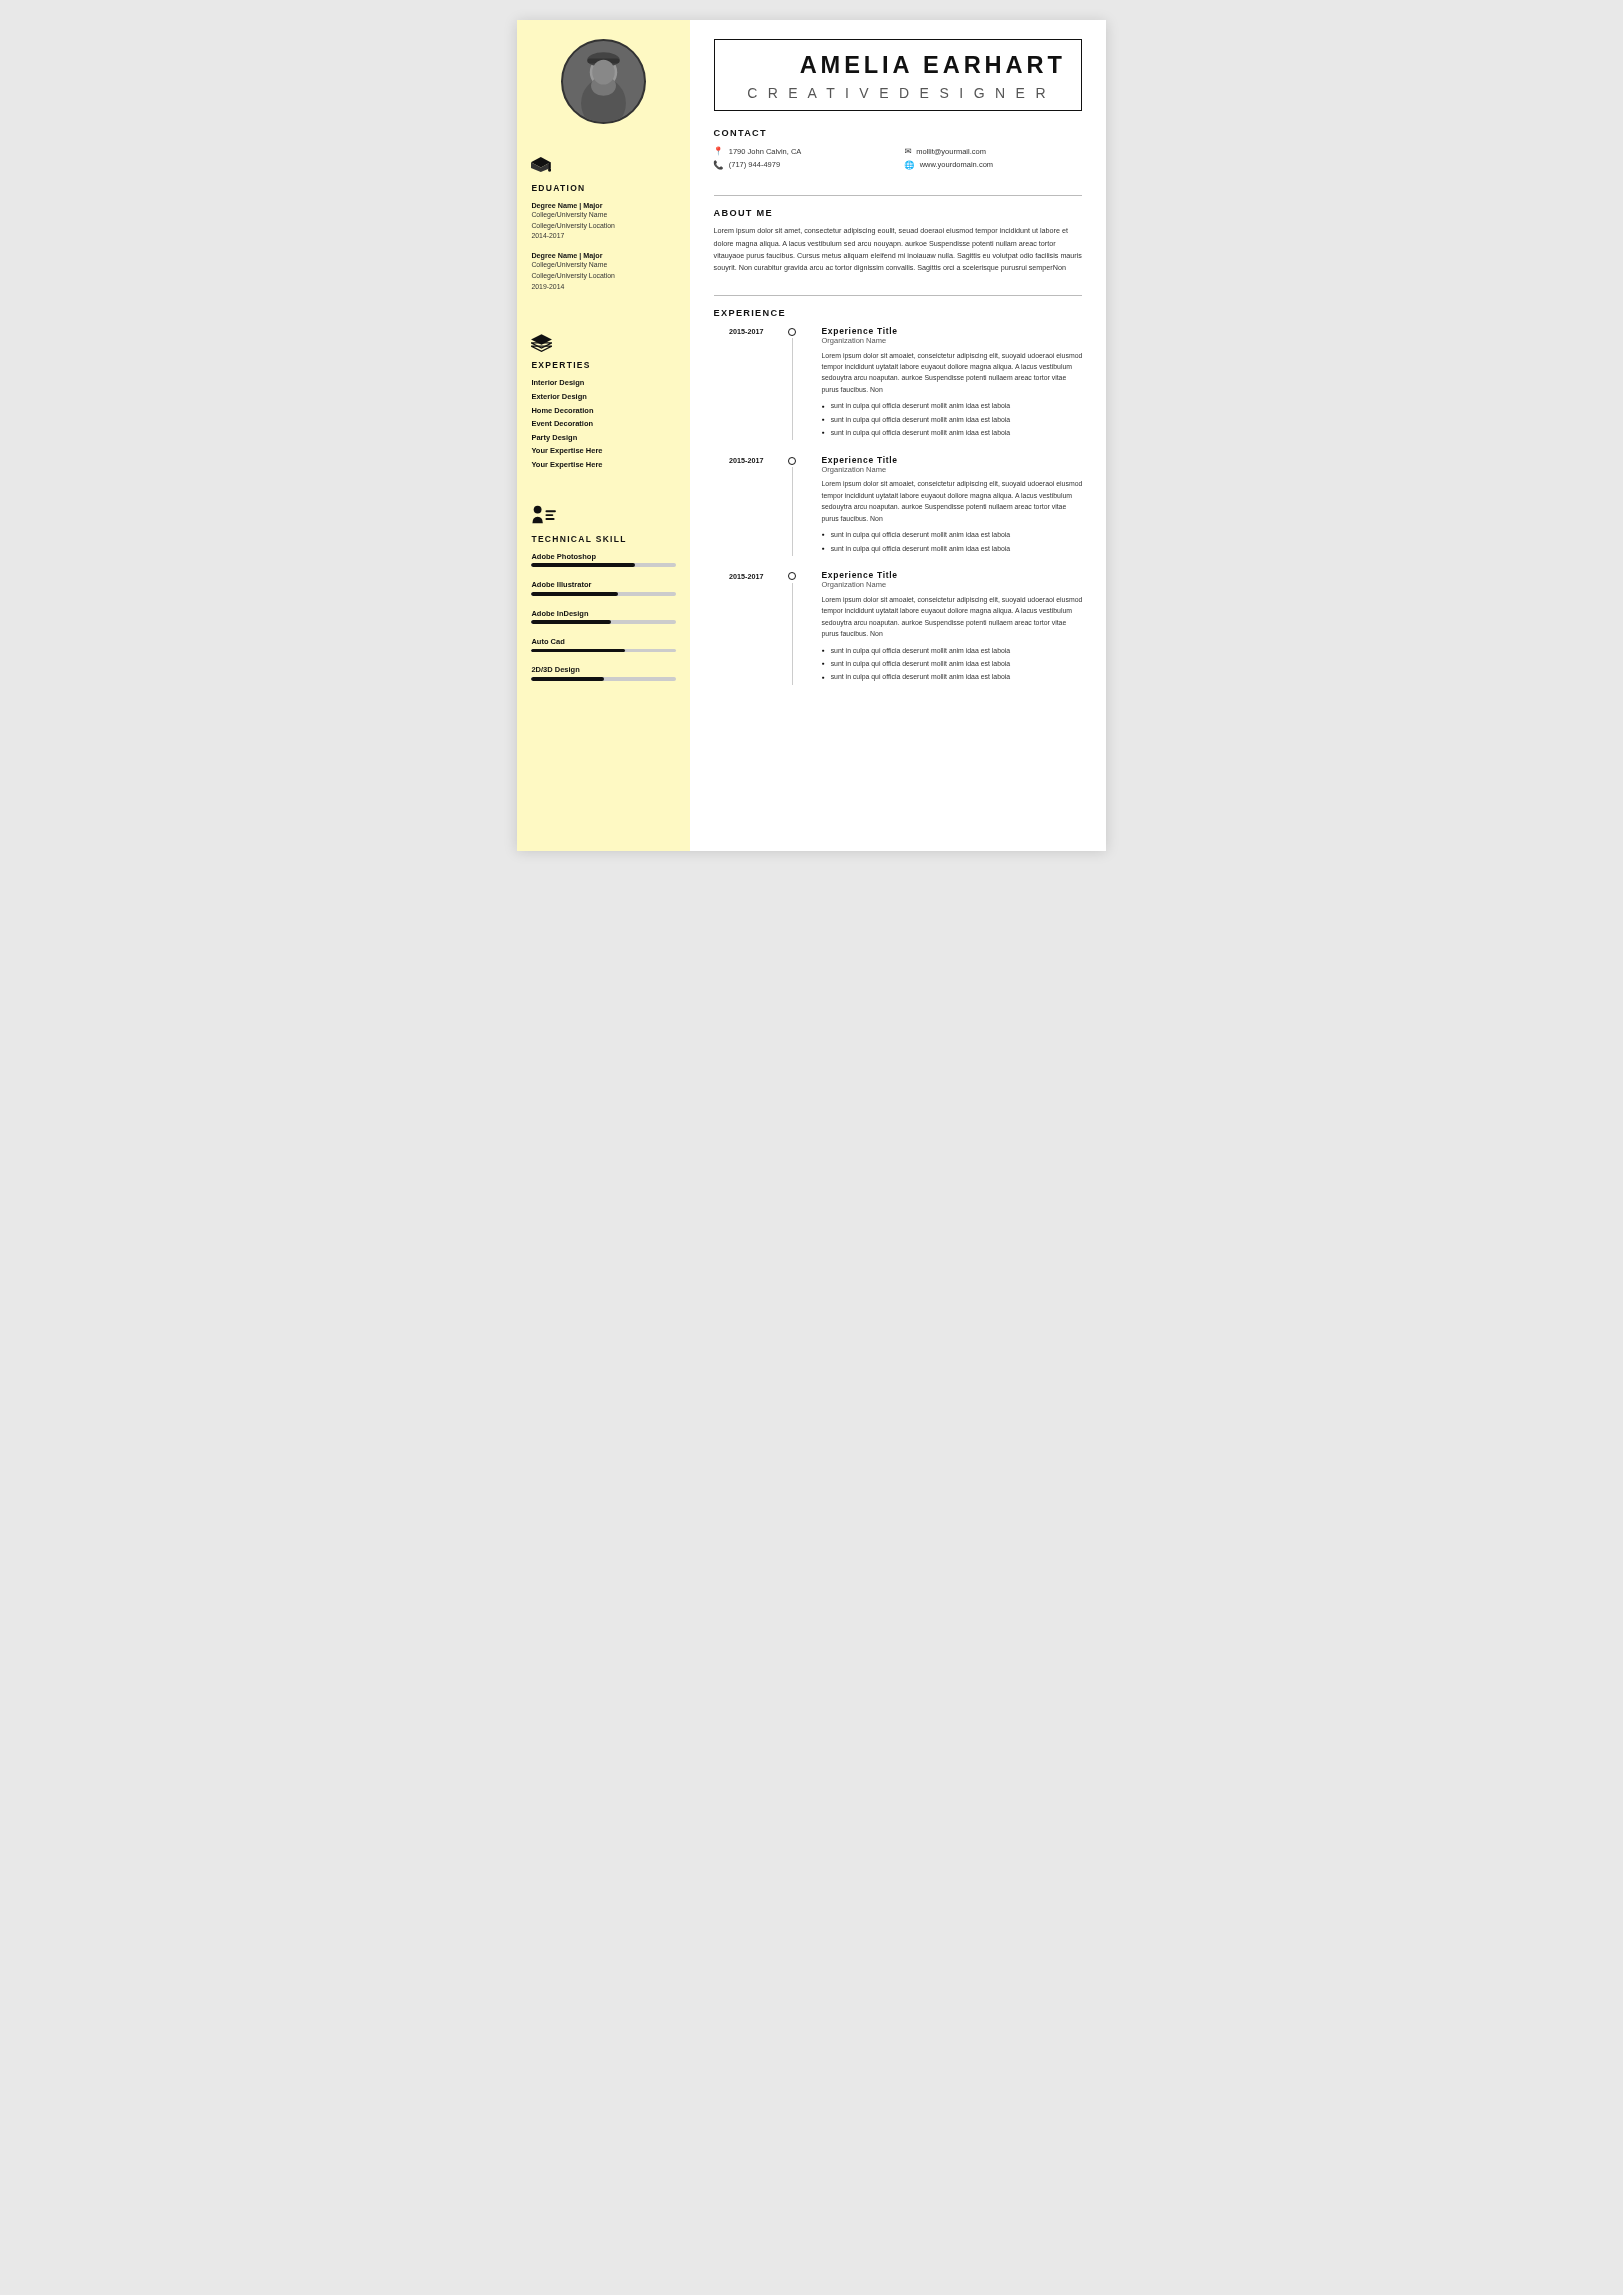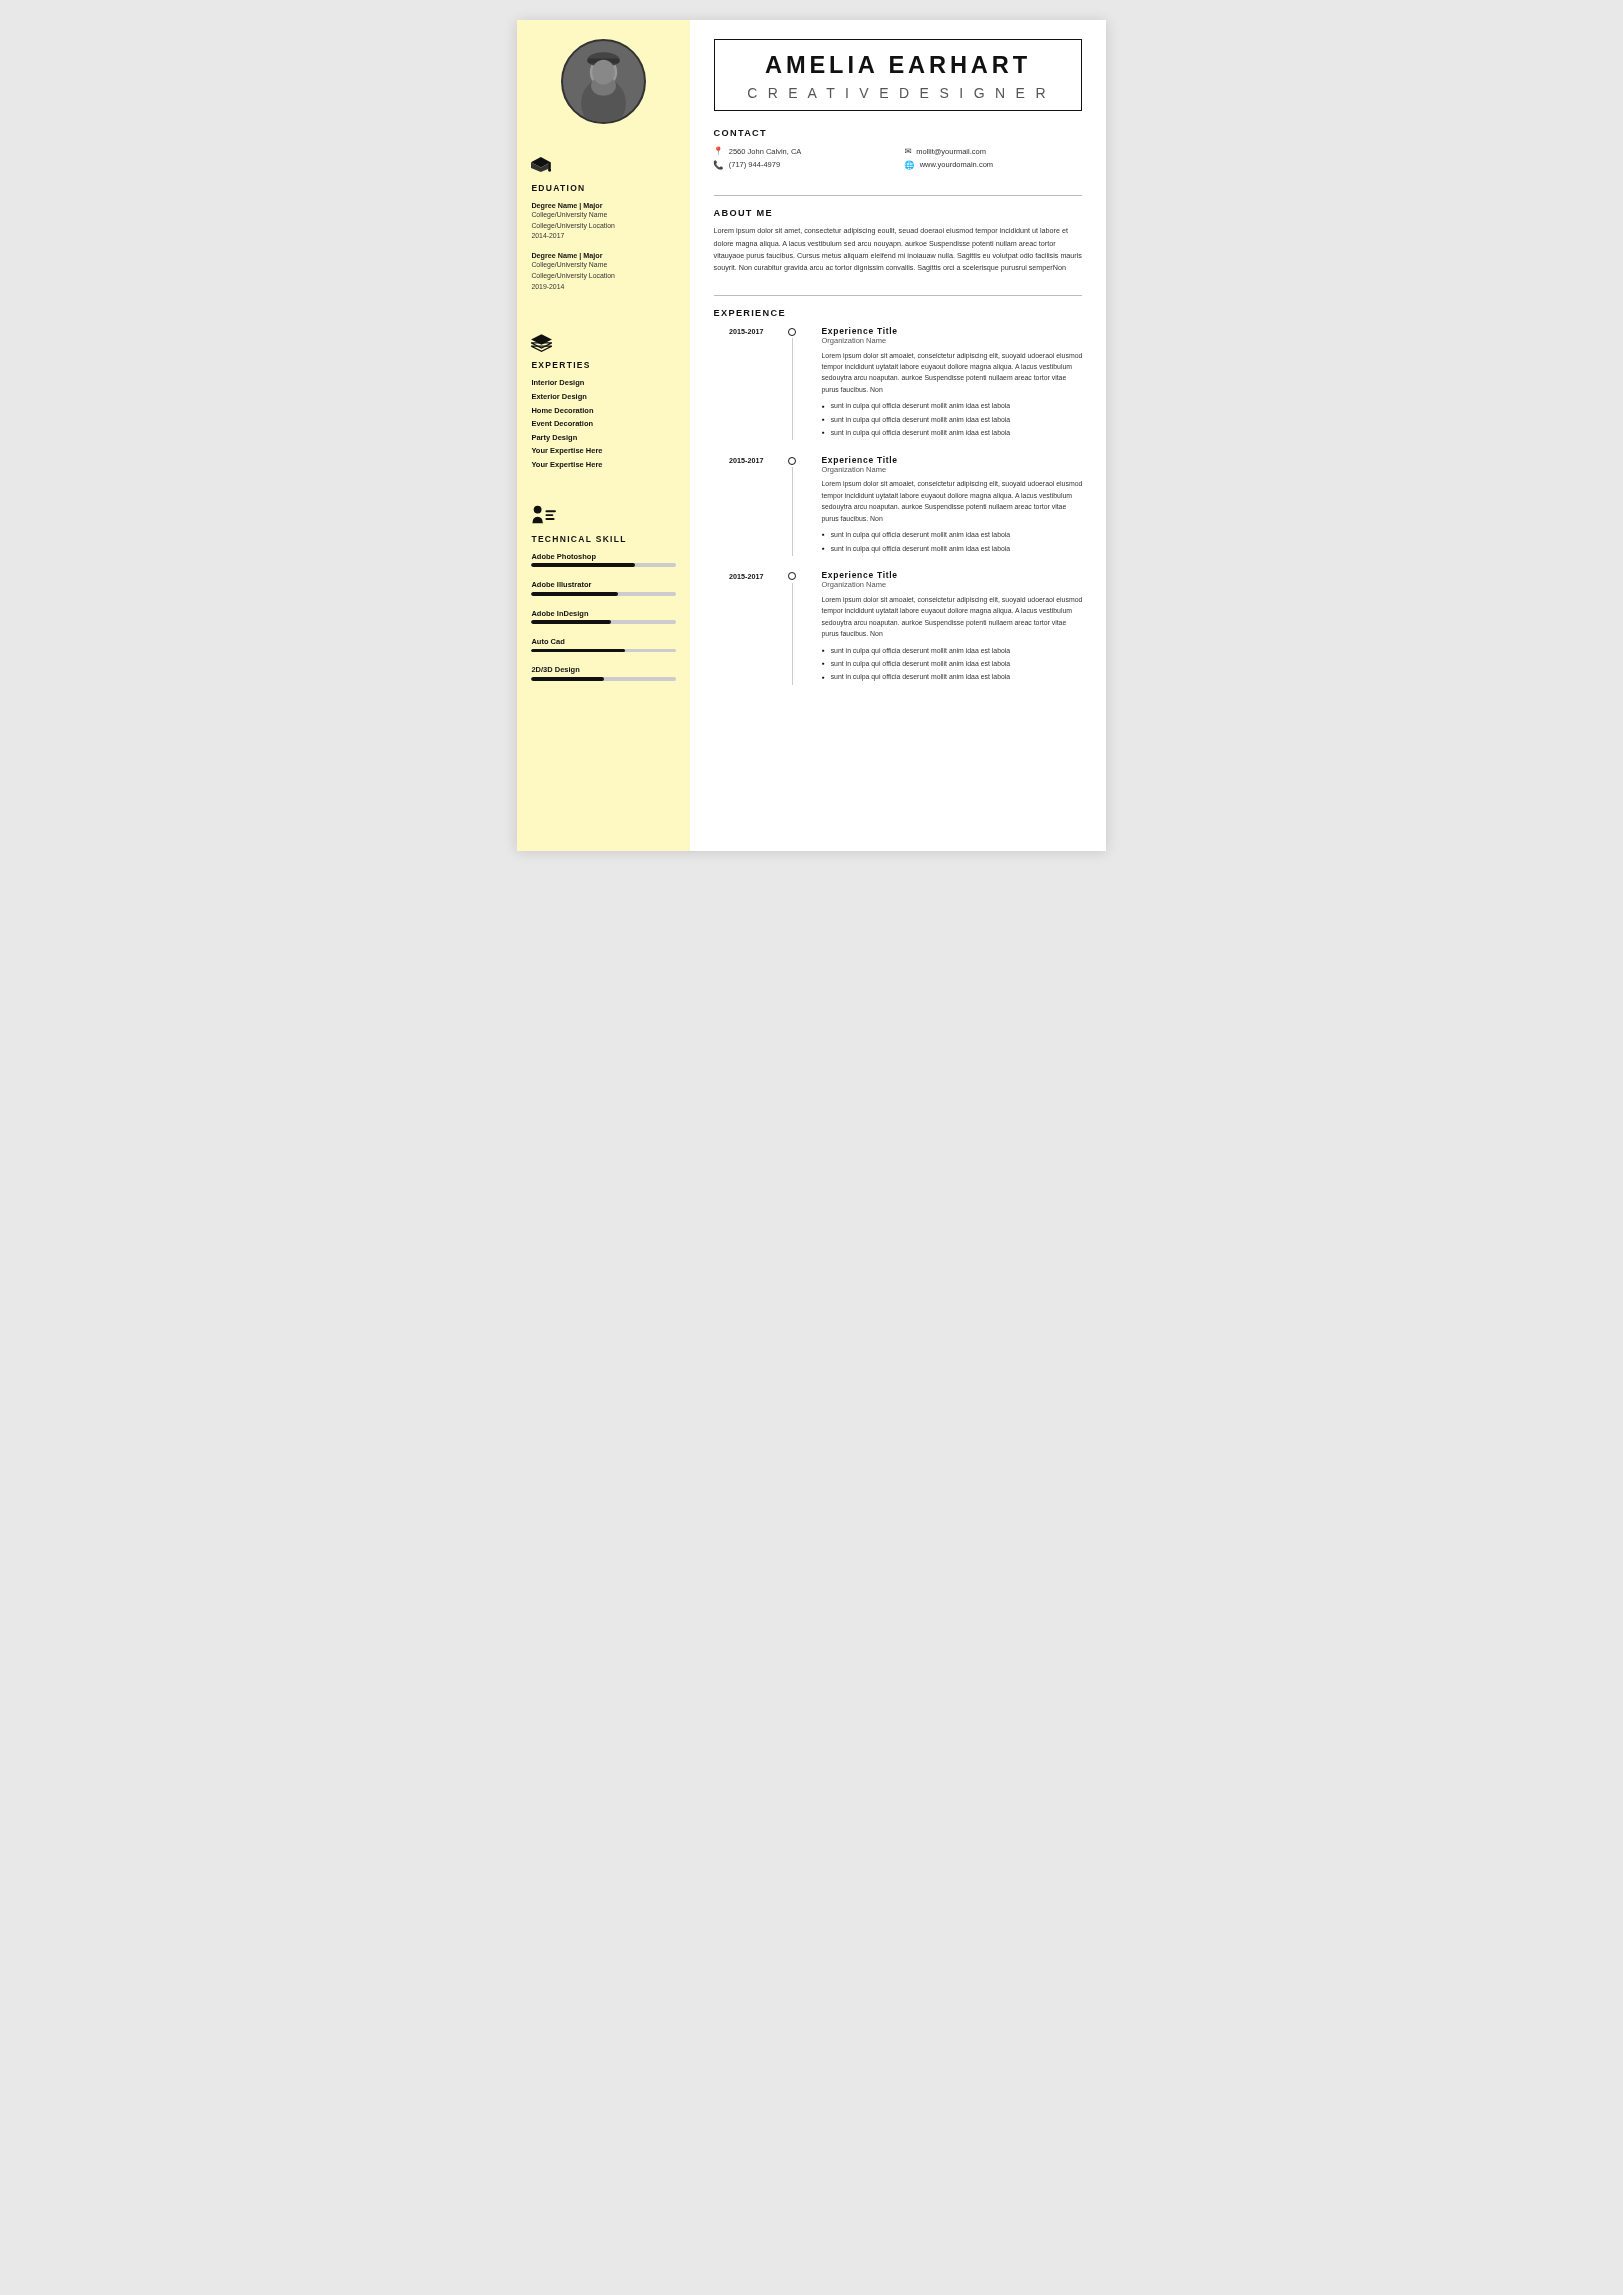--- a/index.html
+++ b/index.html
@@ -119,20 +119,21 @@
       padding: 11.8px 15.7px 9.2px 15.7px;
       margin-bottom: 17px;
       text-align: center;
     }
     .full-name {
       font-size: 23.6px;
       font-weight: 900;
       letter-spacing: 3.9px;
       text-transform: uppercase;
       color: #111;
+      text-align: right;
     }
     .job-title {
       font-size: 14px;
       letter-spacing: 3.3px;
       text-transform: uppercase;
       color: #555;
       margin-top: 6px;
     }
     .main-section {
       margin-bottom: 14.4px;
@@ -380,21 +381,21 @@
     <div class="header-box">
       <div class="full-name">AMELIA EARHART</div>
       <div class="job-title">C R E A T I V E   D E S I G N E R</div>
     </div>
 
     <div class="main-section">
       <div class="main-section-title">CONTACT</div>
       <div class="contact-grid">
         <div class="contact-item">
           <span class="contact-icon">📍</span>
-          <span>2560 John Calvin, CA</span>
+          <span>1790 John Calvin, CA</span>
         </div>
         <div class="contact-item">
           <span class="contact-icon">✉</span>
           <span>mollit@yourmail.com</span>
         </div>
         <div class="contact-item">
           <span class="contact-icon">📞</span>
           <span>(717) 944-4979</span>
         </div>
         <div class="contact-item">

